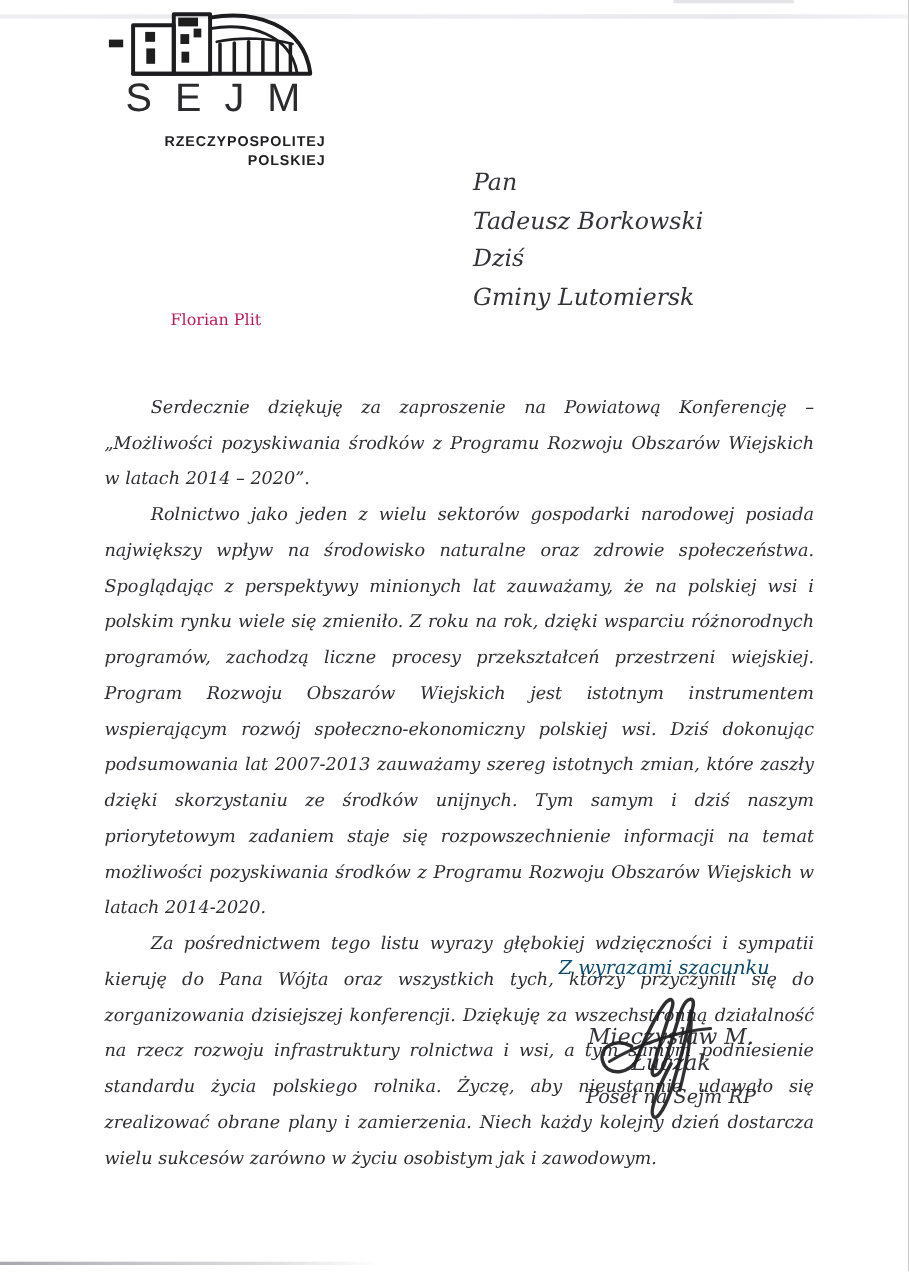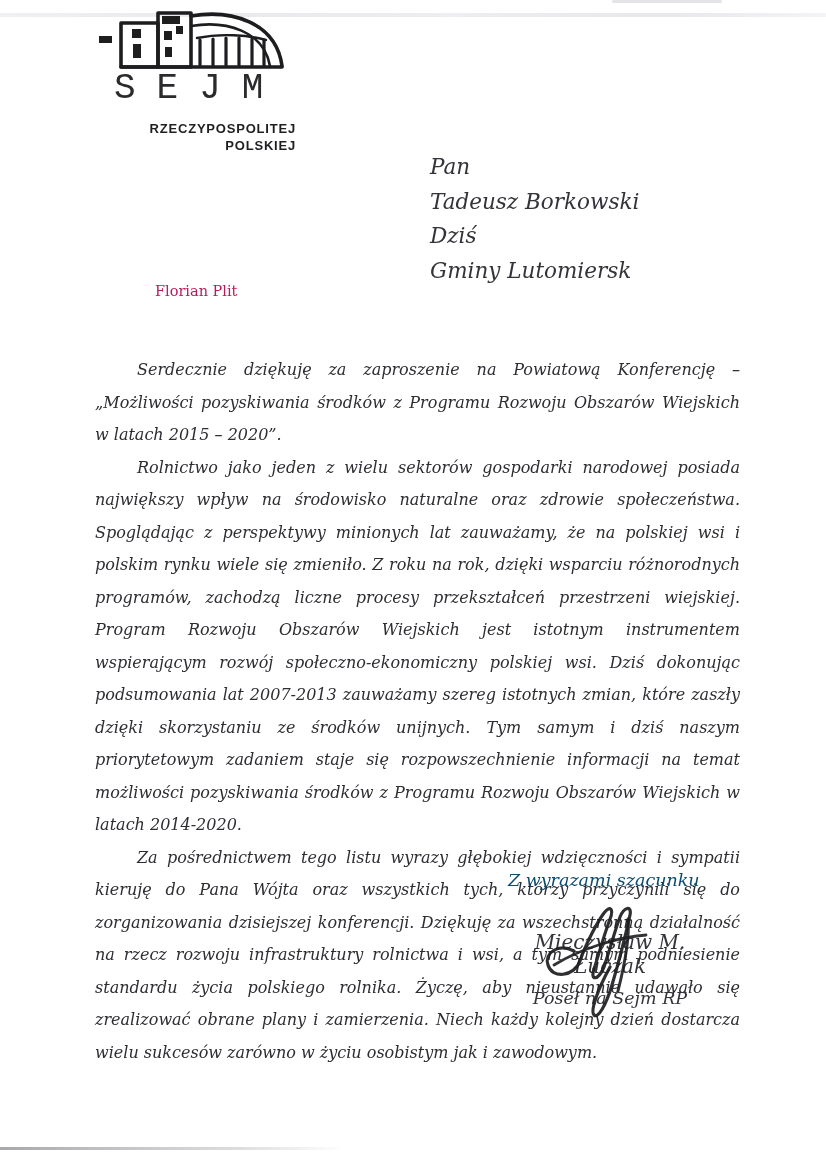--- a/index.html
+++ b/index.html
@@ -24,21 +24,21 @@
     background:#dcdce2;opacity:.8;border-radius:2px;
   }
   .scan-line-bottom{
     position:absolute;left:0;top:1147px;width:345px;height:3px;
     background:linear-gradient(90deg,#a8a8ac 0%,#c4c4c8 35%,#dededf 70%,rgba(255,255,255,0) 100%);
   }
   
   .logo{position:absolute;left:96px;top:9px;}
   .org-title{
     position:absolute;left:114px;top:68px;width:260px;
-    font-family:Liberation Mono, monospace;
+    font-family:Liberation Sans, sans-serif;
     font-size:36px;letter-spacing:21px;color:#2b2b2e;white-space:nowrap;
   }
   .org-sub{
     position:absolute;left:96px;width:200px;text-align:right;
     font-family:"Liberation Sans","DejaVu Sans",sans-serif;
     font-weight:bold;font-size:13px;letter-spacing:0.8px;color:#1f1f22;
   }
   .org-sub.l1{top:121px;}
   .org-sub.l2{top:138px;}
   
@@ -112,21 +112,21 @@
   <div class="epigraph-attribution">Florian Plit</div>
 
   <div class="recipient">
     <div>Pan</div>
     <div>Tadeusz Borkowski</div>
     <div>Dziś</div>
     <div>Gminy Lutomiersk</div>
   </div>
 
   <div class="body-text">
-    <p>Serdecznie dziękuję za zaproszenie na Powiatową Konferencję – „Możliwości pozyskiwania środków z Programu Rozwoju Obszarów Wiejskich w latach 2015 – 2020”.</p>
+    <p>Serdecznie dziękuję za zaproszenie na Powiatową Konferencję – „Możliwości pozyskiwania środków z Programu Rozwoju Obszarów Wiejskich w latach 2014 – 2020”.</p>
     <p>Rolnictwo jako jeden z wielu sektorów gospodarki narodowej posiada największy wpływ na środowisko naturalne oraz zdrowie społeczeństwa. Spoglądając z perspektywy minionych lat zauważamy, że na polskiej wsi i polskim rynku wiele się zmieniło. Z roku na rok, dzięki wsparciu różnorodnych programów, zachodzą liczne procesy przekształceń przestrzeni wiejskiej. Program Rozwoju Obszarów Wiejskich jest istotnym instrumentem wspierającym rozwój społeczno-ekonomiczny polskiej wsi. Dziś dokonując podsumowania lat 2007-2013 zauważamy szereg istotnych zmian, które zaszły dzięki skorzystaniu ze środków unijnych. Tym samym i dziś naszym priorytetowym zadaniem staje się rozpowszechnienie informacji na temat możliwości pozyskiwania środków z Programu Rozwoju Obszarów Wiejskich w latach 2014-2020.</p>
     <p>Za pośrednictwem tego listu wyrazy głębokiej wdzięczności i sympatii kieruję do Pana Wójta oraz wszystkich tych, którzy przyczynili się do zorganizowania dzisiejszej konferencji. Dziękuję za wszechstronną działalność na rzecz rozwoju infrastruktury rolnictwa i wsi, a tym samym podniesienie standardu życia polskiego rolnika. Życzę, aby nieustannie udawało się zrealizować obrane plany i zamierzenia. Niech każdy kolejny dzień dostarcza wielu sukcesów zarówno w życiu osobistym jak i zawodowym.</p>
   </div>
 
   <div class="closing-phrase">Z wyrazami szacunku</div>
 
   <div class="signature-block">
     <div class="signer-name">Mieczysław M. Łuczak</div>
     <div class="signer-title">Poseł na Sejm RP</div>
   </div>

